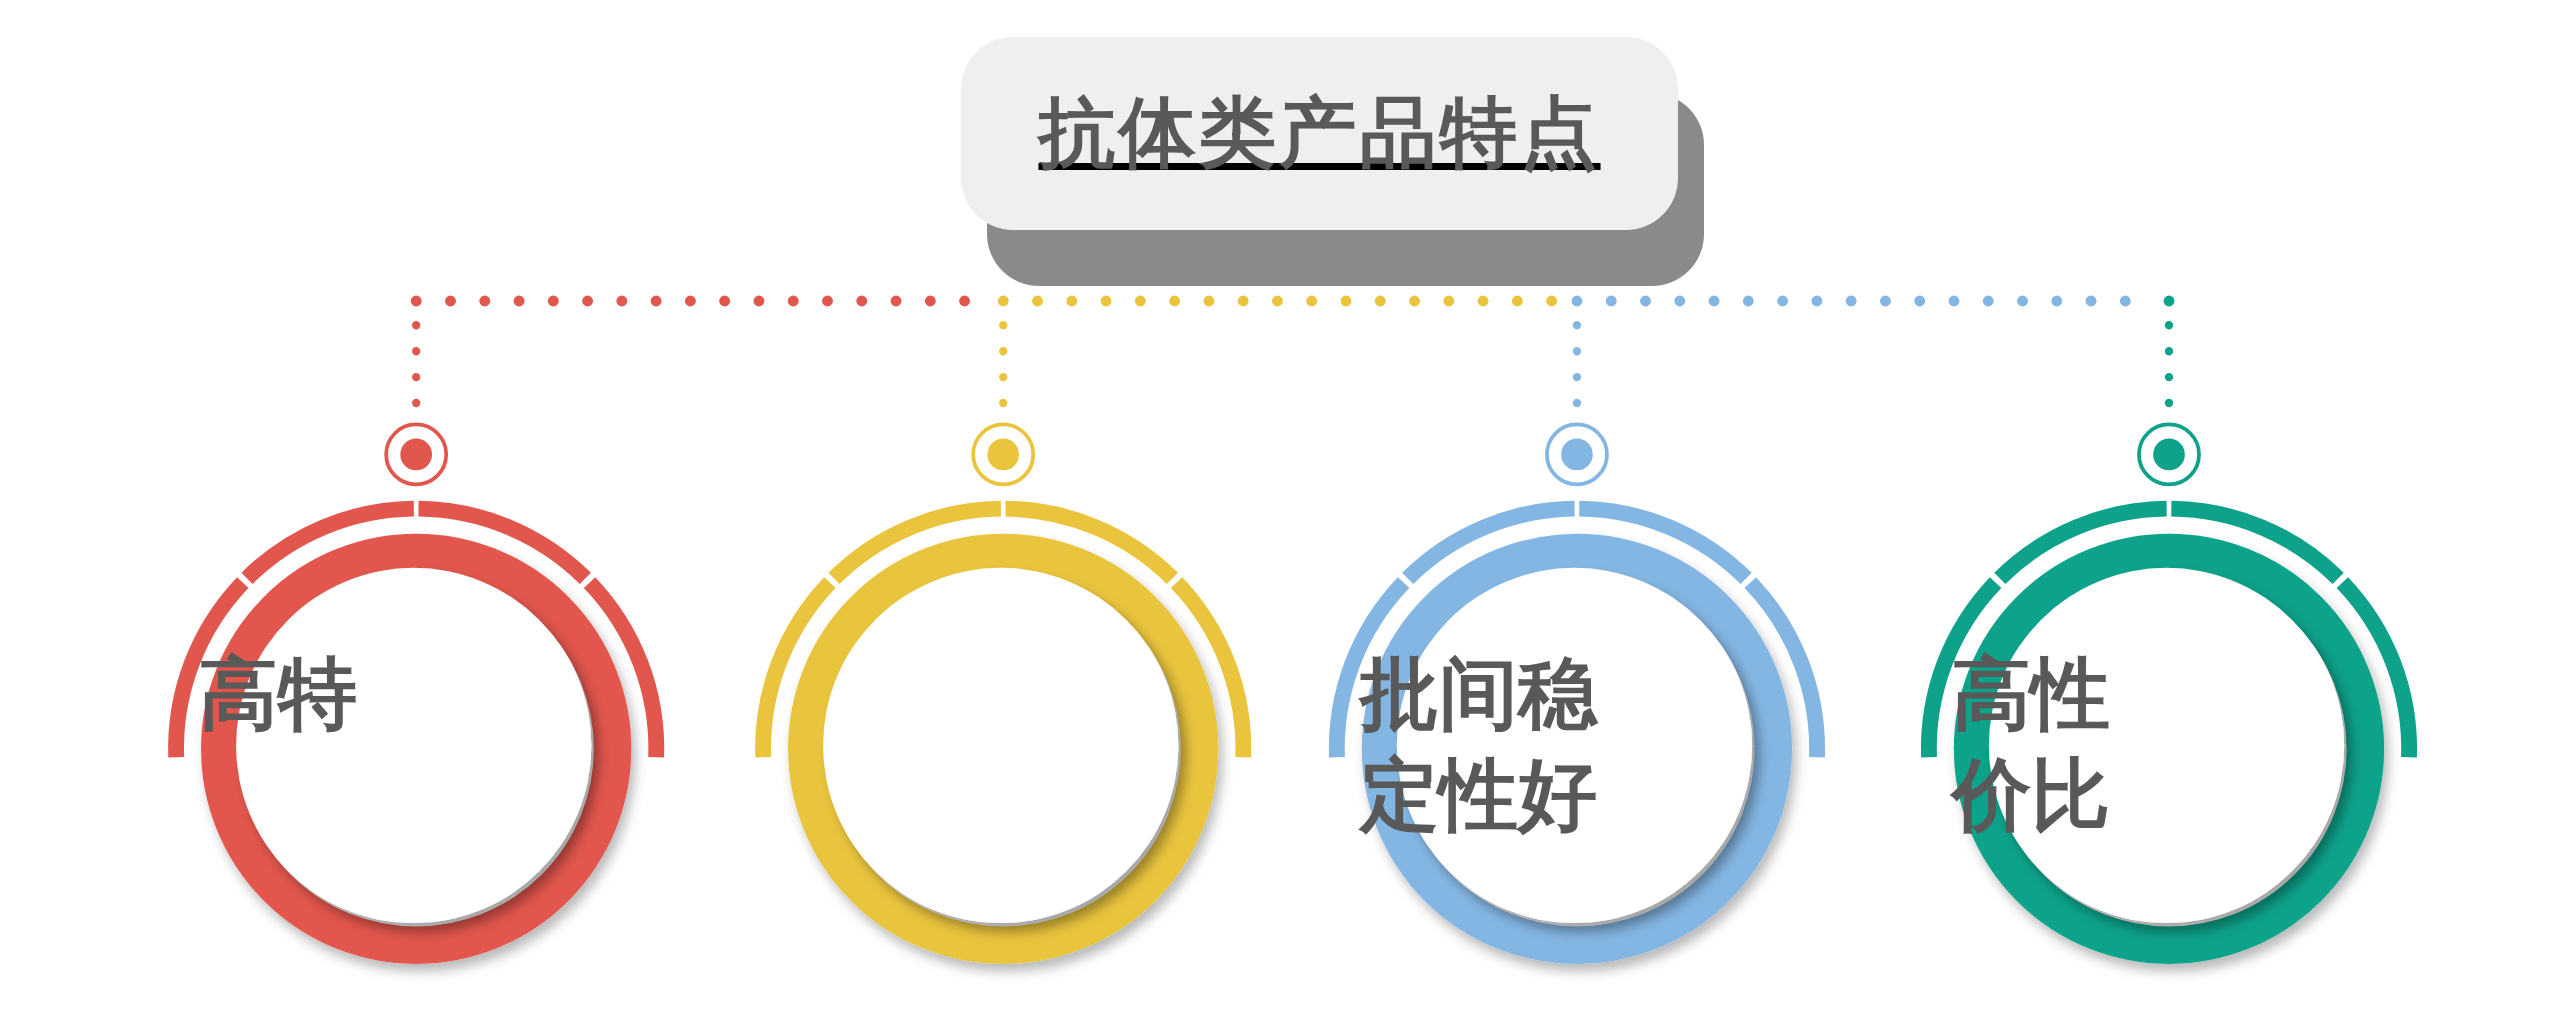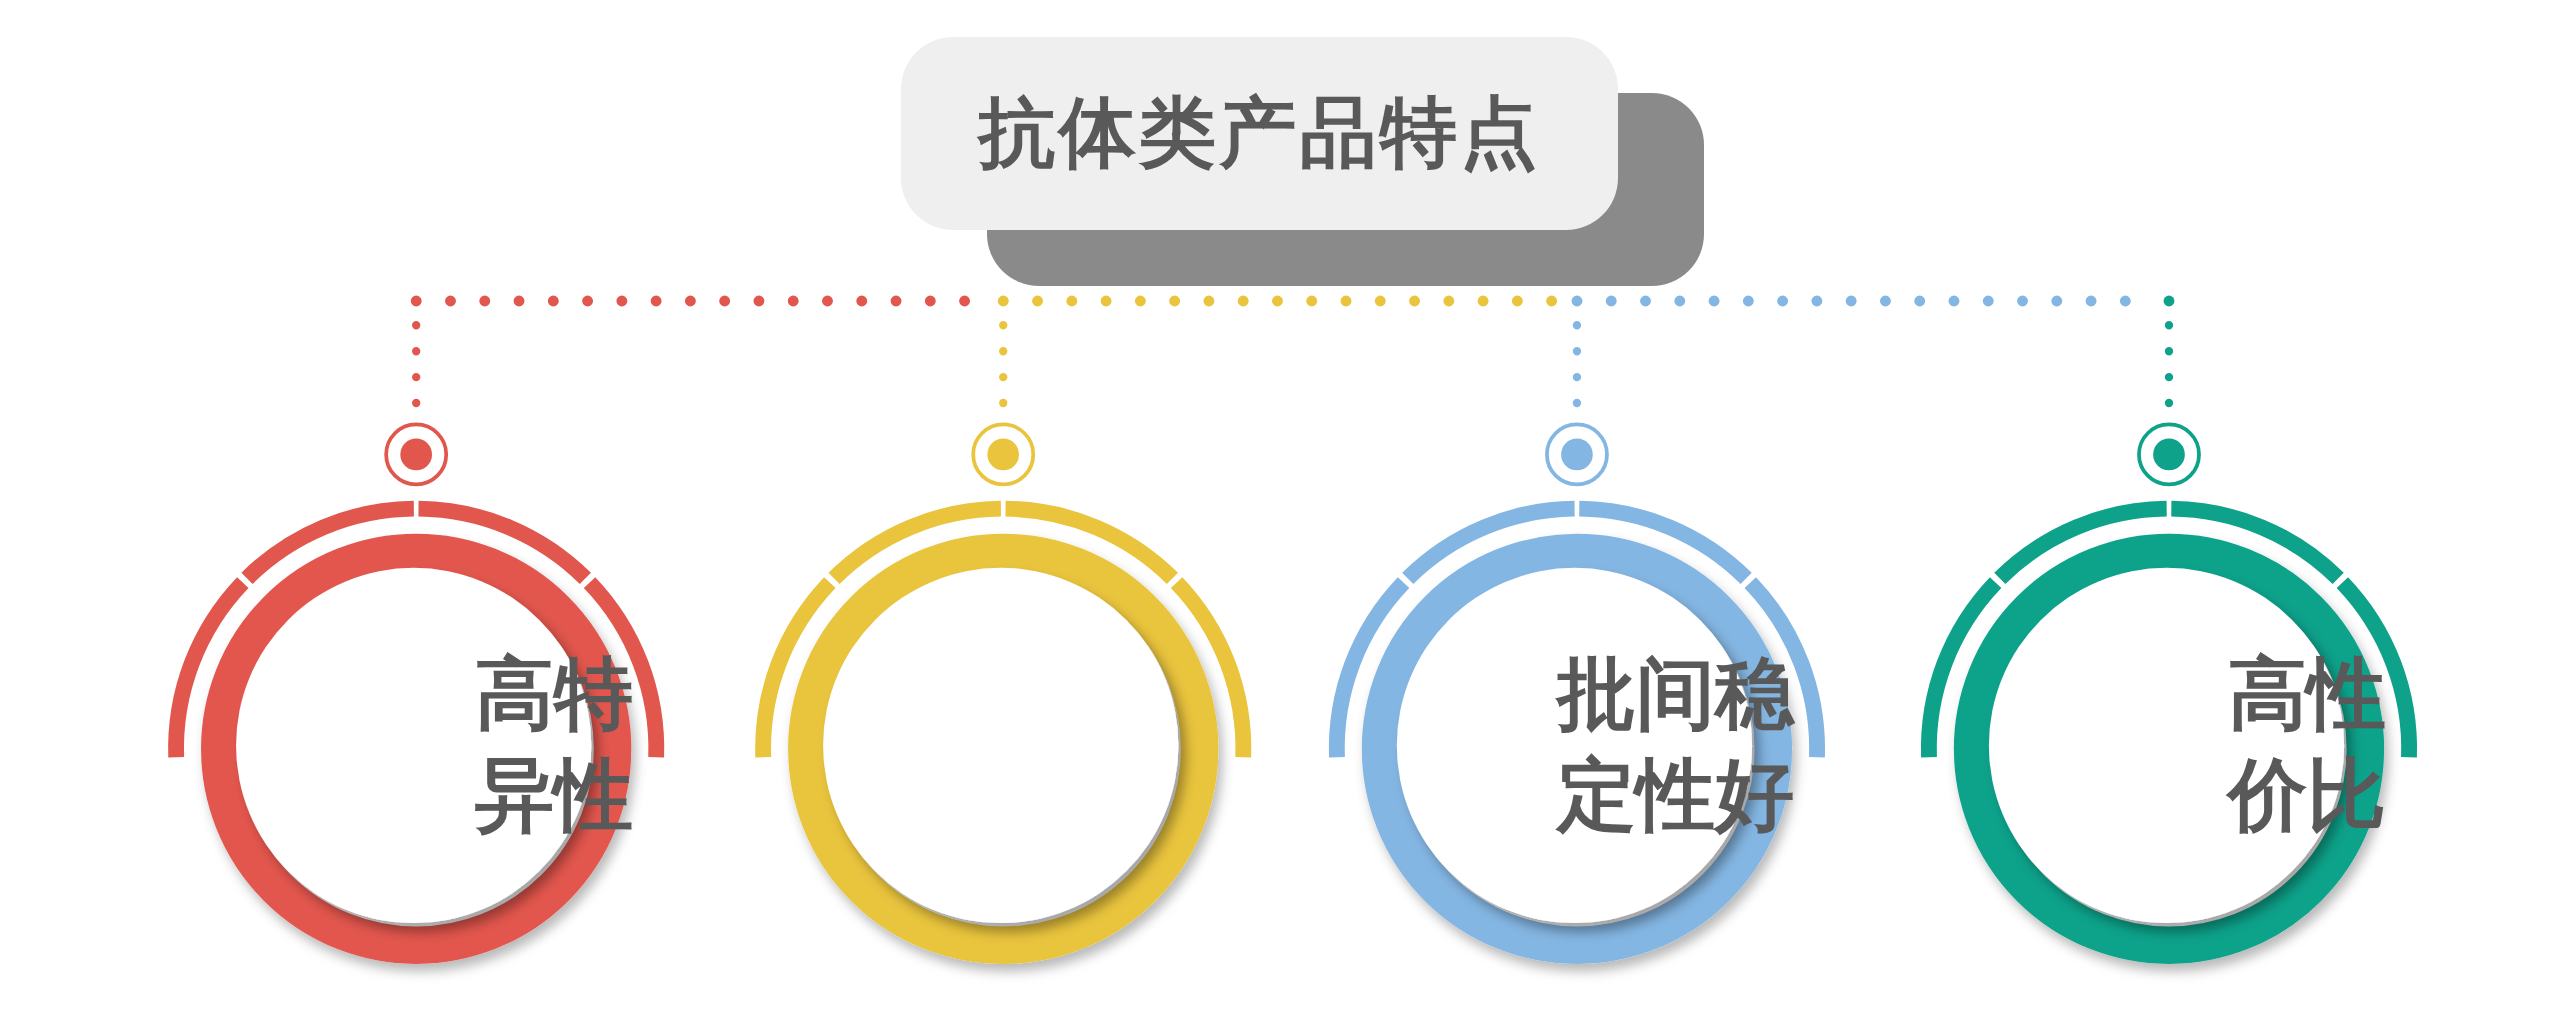--- a/index.html
+++ b/index.html
@@ -10,32 +10,32 @@
     font-family:"Liberation Sans", sans-serif;
     overflow:hidden;
   }
   .layer{position:absolute;left:0;top:0;}
   
   .title-shadow{
     position:absolute;left:987px;top:93px;width:717px;height:193px;
     background:#8a8a8a;border-radius:52px;
   }
   .title-box{
-    position:absolute;left:901px;top:37px;width:717px;height:193px;
+    position:absolute;left:961px;top:37px;width:717px;height:193px;
     background:#efefef;border-radius:52px;
-    display:flex;align-items:center;justify-content:center;
+    display:flex;align-items:center;justify-content:center;text-decoration:underline;
   }
   .title-text{
     font-size:77px;font-weight:bold;color:#595959;letter-spacing:3.3px;
     white-space:nowrap;
   }
   
   .node-label{
     position:absolute;top:643px;width:434px;
-    text-align:right;color:#595959;font-weight:bold;
+    text-align:left;color:#595959;font-weight:bold;
     font-size:79px;line-height:101px;
   }
   .nl-line{display:block;white-space:nowrap;}
   .lbl-1{left:199px;} .lbl-2{left:786px;} .lbl-3{left:1360px;} .lbl-4{left:1952px;}
 </style>
 </head>
 <body>
 
 <div class="canvas">
 
@@ -103,21 +103,20 @@
     </g>
   </svg>
 
   <div class="title-shadow"></div>
   <div class="title-box">
     <span class="title-text">抗体类产品特点</span>
   </div>
 
   <div class="node-label lbl-1">
     <span class="nl-line">高特</span>
-    <span class="nl-line">异性</span>
   </div>
   <div class="node-label lbl-3">
     <span class="nl-line">批间稳</span>
     <span class="nl-line">定性好</span>
   </div>
   <div class="node-label lbl-4">
     <span class="nl-line">高性</span>
     <span class="nl-line">价比</span>
   </div>
 

